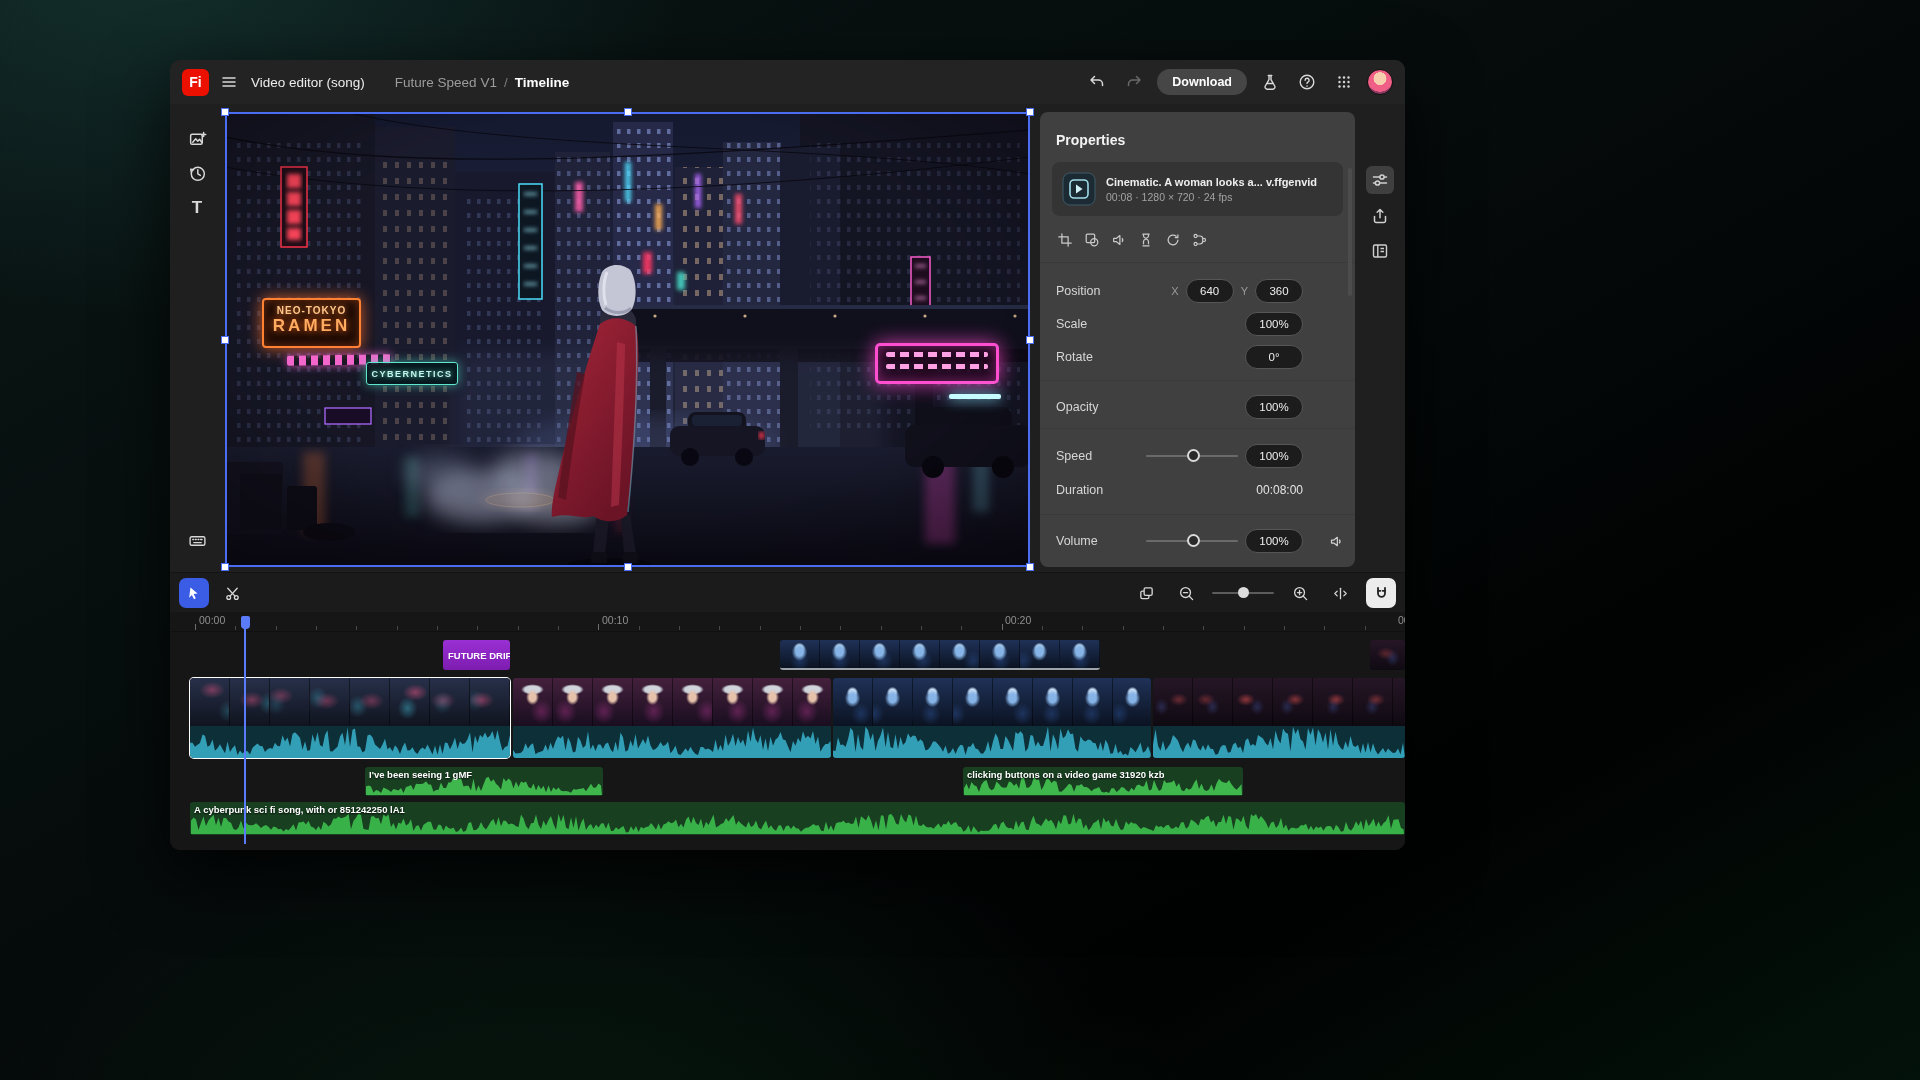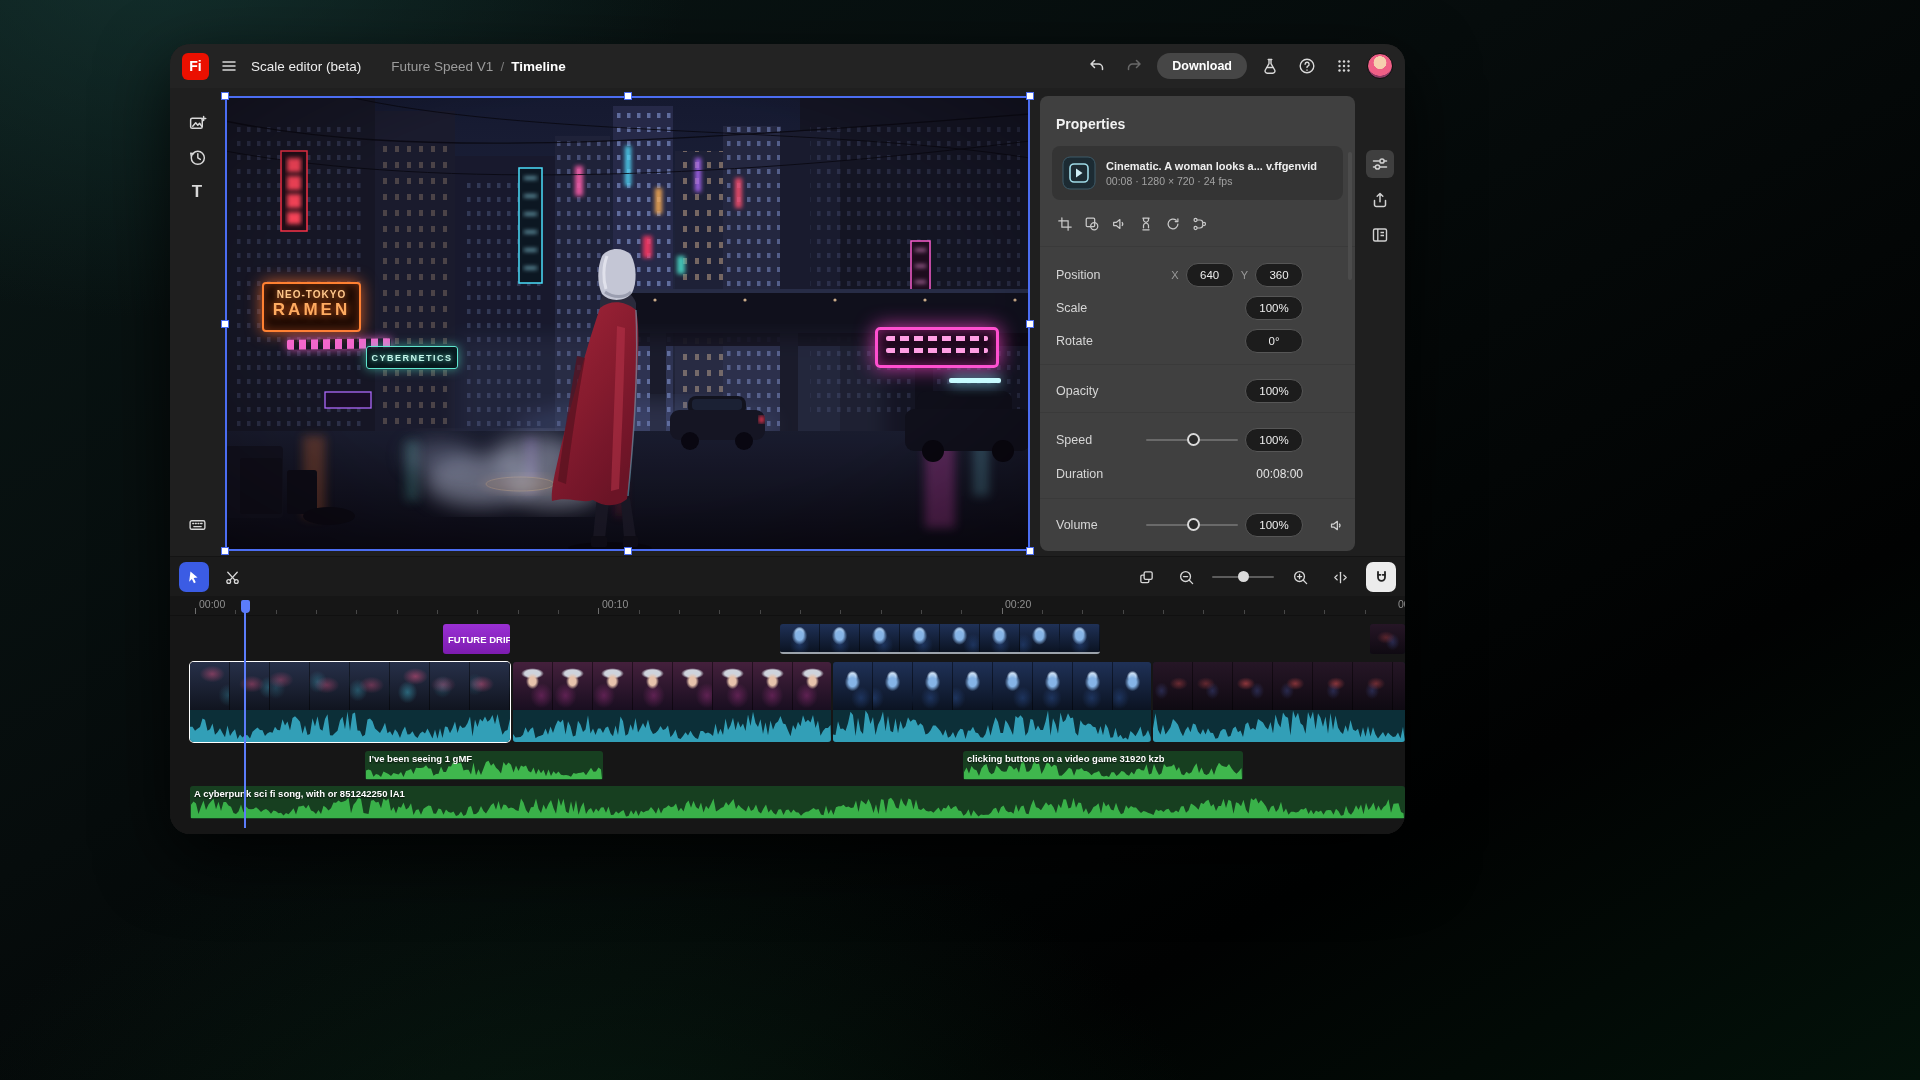--- a/index.html
+++ b/index.html
@@ -2,21 +2,21 @@
 <html><head>
 <meta charset="utf-8">
 <style>
 *{margin:0;padding:0;box-sizing:border-box}
 html,body{width:1920px;height:1080px;background:#000;overflow:hidden}
 body{font-family:"Liberation Sans","DejaVu Sans",sans-serif;color:#ddd}
 .desktop{position:absolute;inset:0;background:
  radial-gradient(900px 620px at 8% -5%, rgba(26,64,60,.6), transparent 60%),
  radial-gradient(1100px 760px at 30% 115%, rgba(12,46,28,.55), transparent 60%),
  linear-gradient(150deg,#0a1716 0%,#060c0c 40%,#010202 75%,#03120a 100%)}
-.window{position:absolute;left:170px;top:44px;width:1235px;height:790px;background:#1f1f1f;border-radius:20px;overflow:hidden;box-shadow:0 24px 70px rgba(0,0,0,.78)}
+.window{position:absolute;left:170px;top:60px;width:1235px;height:790px;background:#1f1f1f;border-radius:10px;overflow:hidden;box-shadow:0 24px 70px rgba(0,0,0,.78)}
 
 
 .topbar{position:absolute;left:0;top:0;width:100%;height:44px;background:#232323;display:flex;align-items:center;padding:0 12px;z-index:60}
 .logo{width:27px;height:27px;border-radius:6px;background:#eb1000;color:#fff;font-weight:700;font-size:14px;display:grid;place-items:center;flex:none}
 .ibtn{width:28px;height:28px;display:grid;place-items:center;border-radius:6px;color:#d8d8d8;flex:none}
 .dim{opacity:.38}
 .apptitle{font-size:13.5px;color:#ececec;margin-left:8px;white-space:nowrap}
 .crumbs{display:flex;gap:7px;margin-left:30px;font-size:13.5px;align-items:center;white-space:nowrap}
 .crumb-proj{color:#9c9c9c}.crumb-div{color:#7a7a7a}.crumb-page{color:#fff;font-weight:700}
 .tb-right{margin-left:auto;display:flex;align-items:center;gap:9px}
@@ -114,21 +114,21 @@
 <div class="desktop">
 <div class="window">
 
   <header class="topbar">
     <div class="logo">Fi</div>
     <div class="ibtn" style="margin-left:6px">
       <svg class="ic" width="18" height="18" viewBox="0 0 18 18" stroke="currentColor" fill="none" stroke-width="1.5" stroke-linecap="round">
             <path d="M3 5h12M3 9h12M3 13h12"></path>
           </svg>
     </div>
-    <div class="apptitle">Scale editor (beta)</div>
+    <div class="apptitle">Video editor (song)</div>
     <div class="crumbs">
       <span class="crumb-proj">Future Speed V1</span>
       <span class="crumb-div">/</span>
       <span class="crumb-page">Timeline</span>
     </div>
     <div class="tb-right">
       <div class="ibtn">
         <svg class="ic" width="18" height="18" viewBox="0 0 18 18" stroke="currentColor" fill="none" stroke-width="1.5" stroke-linecap="round" stroke-linejoin="round">
               <path d="M6.5 3.5 3 7l3.5 3.5M3 7h7.5a4 4 0 0 1 4 4v1.5"></path>
             </svg>

